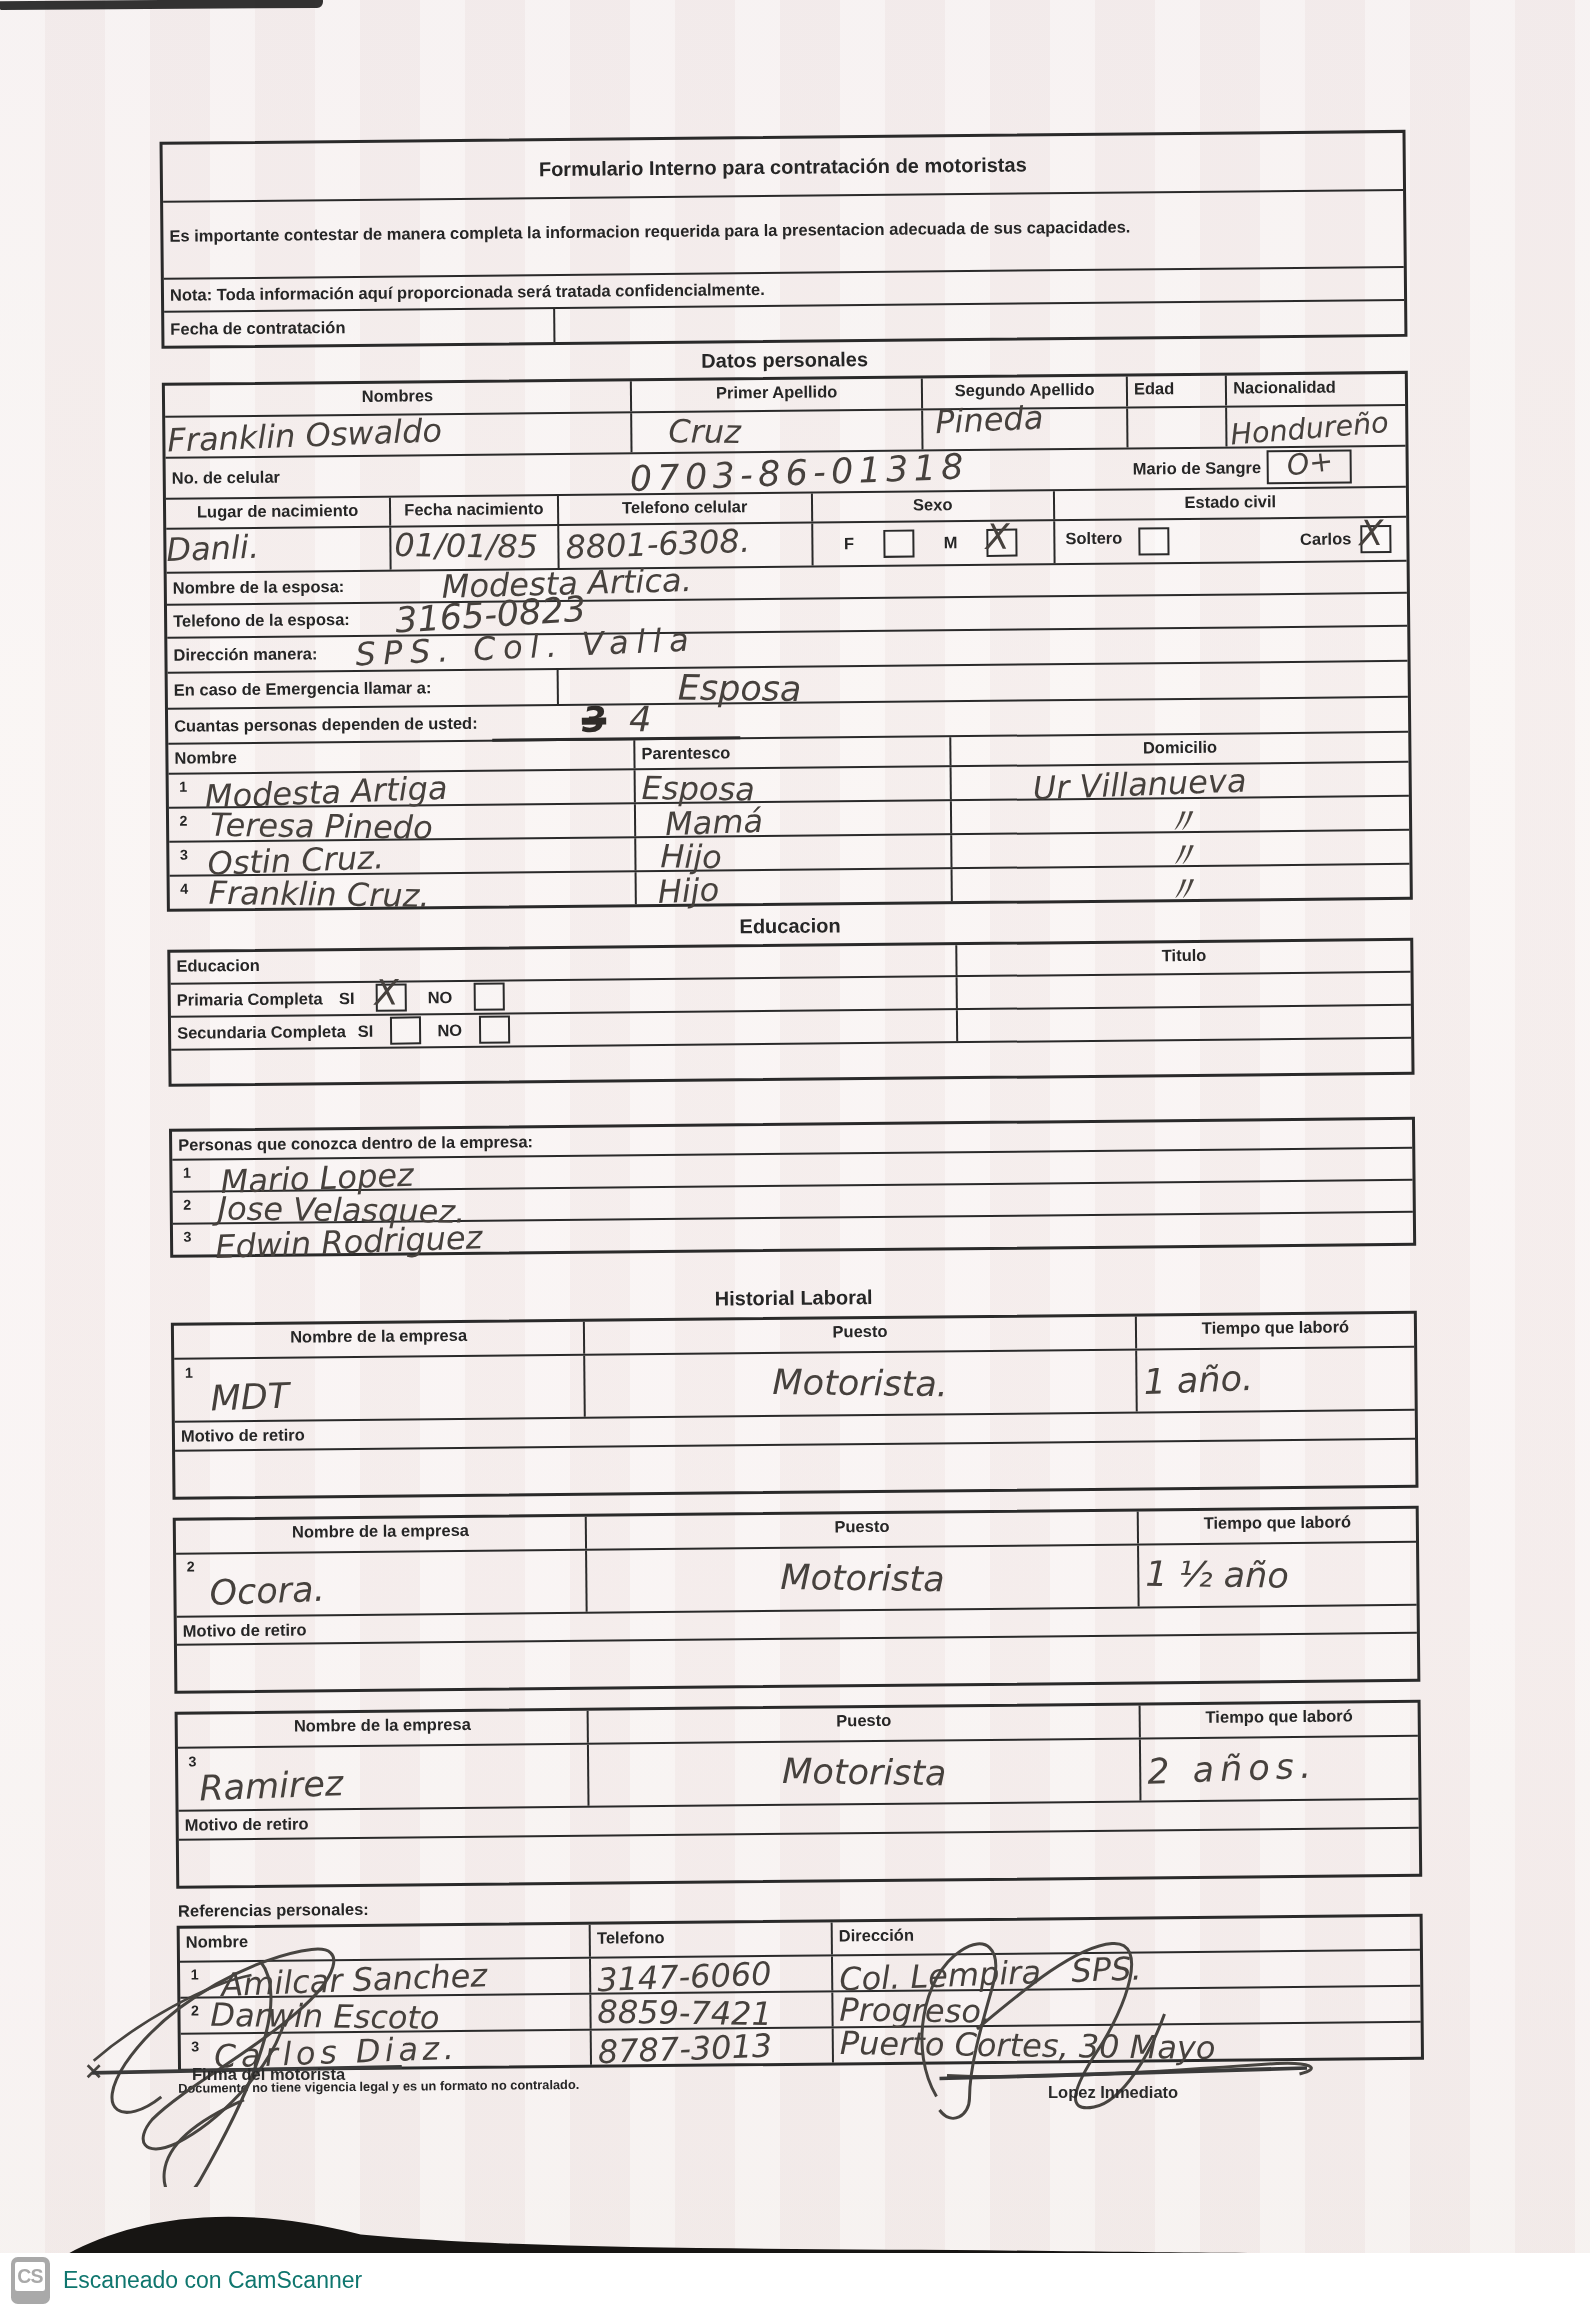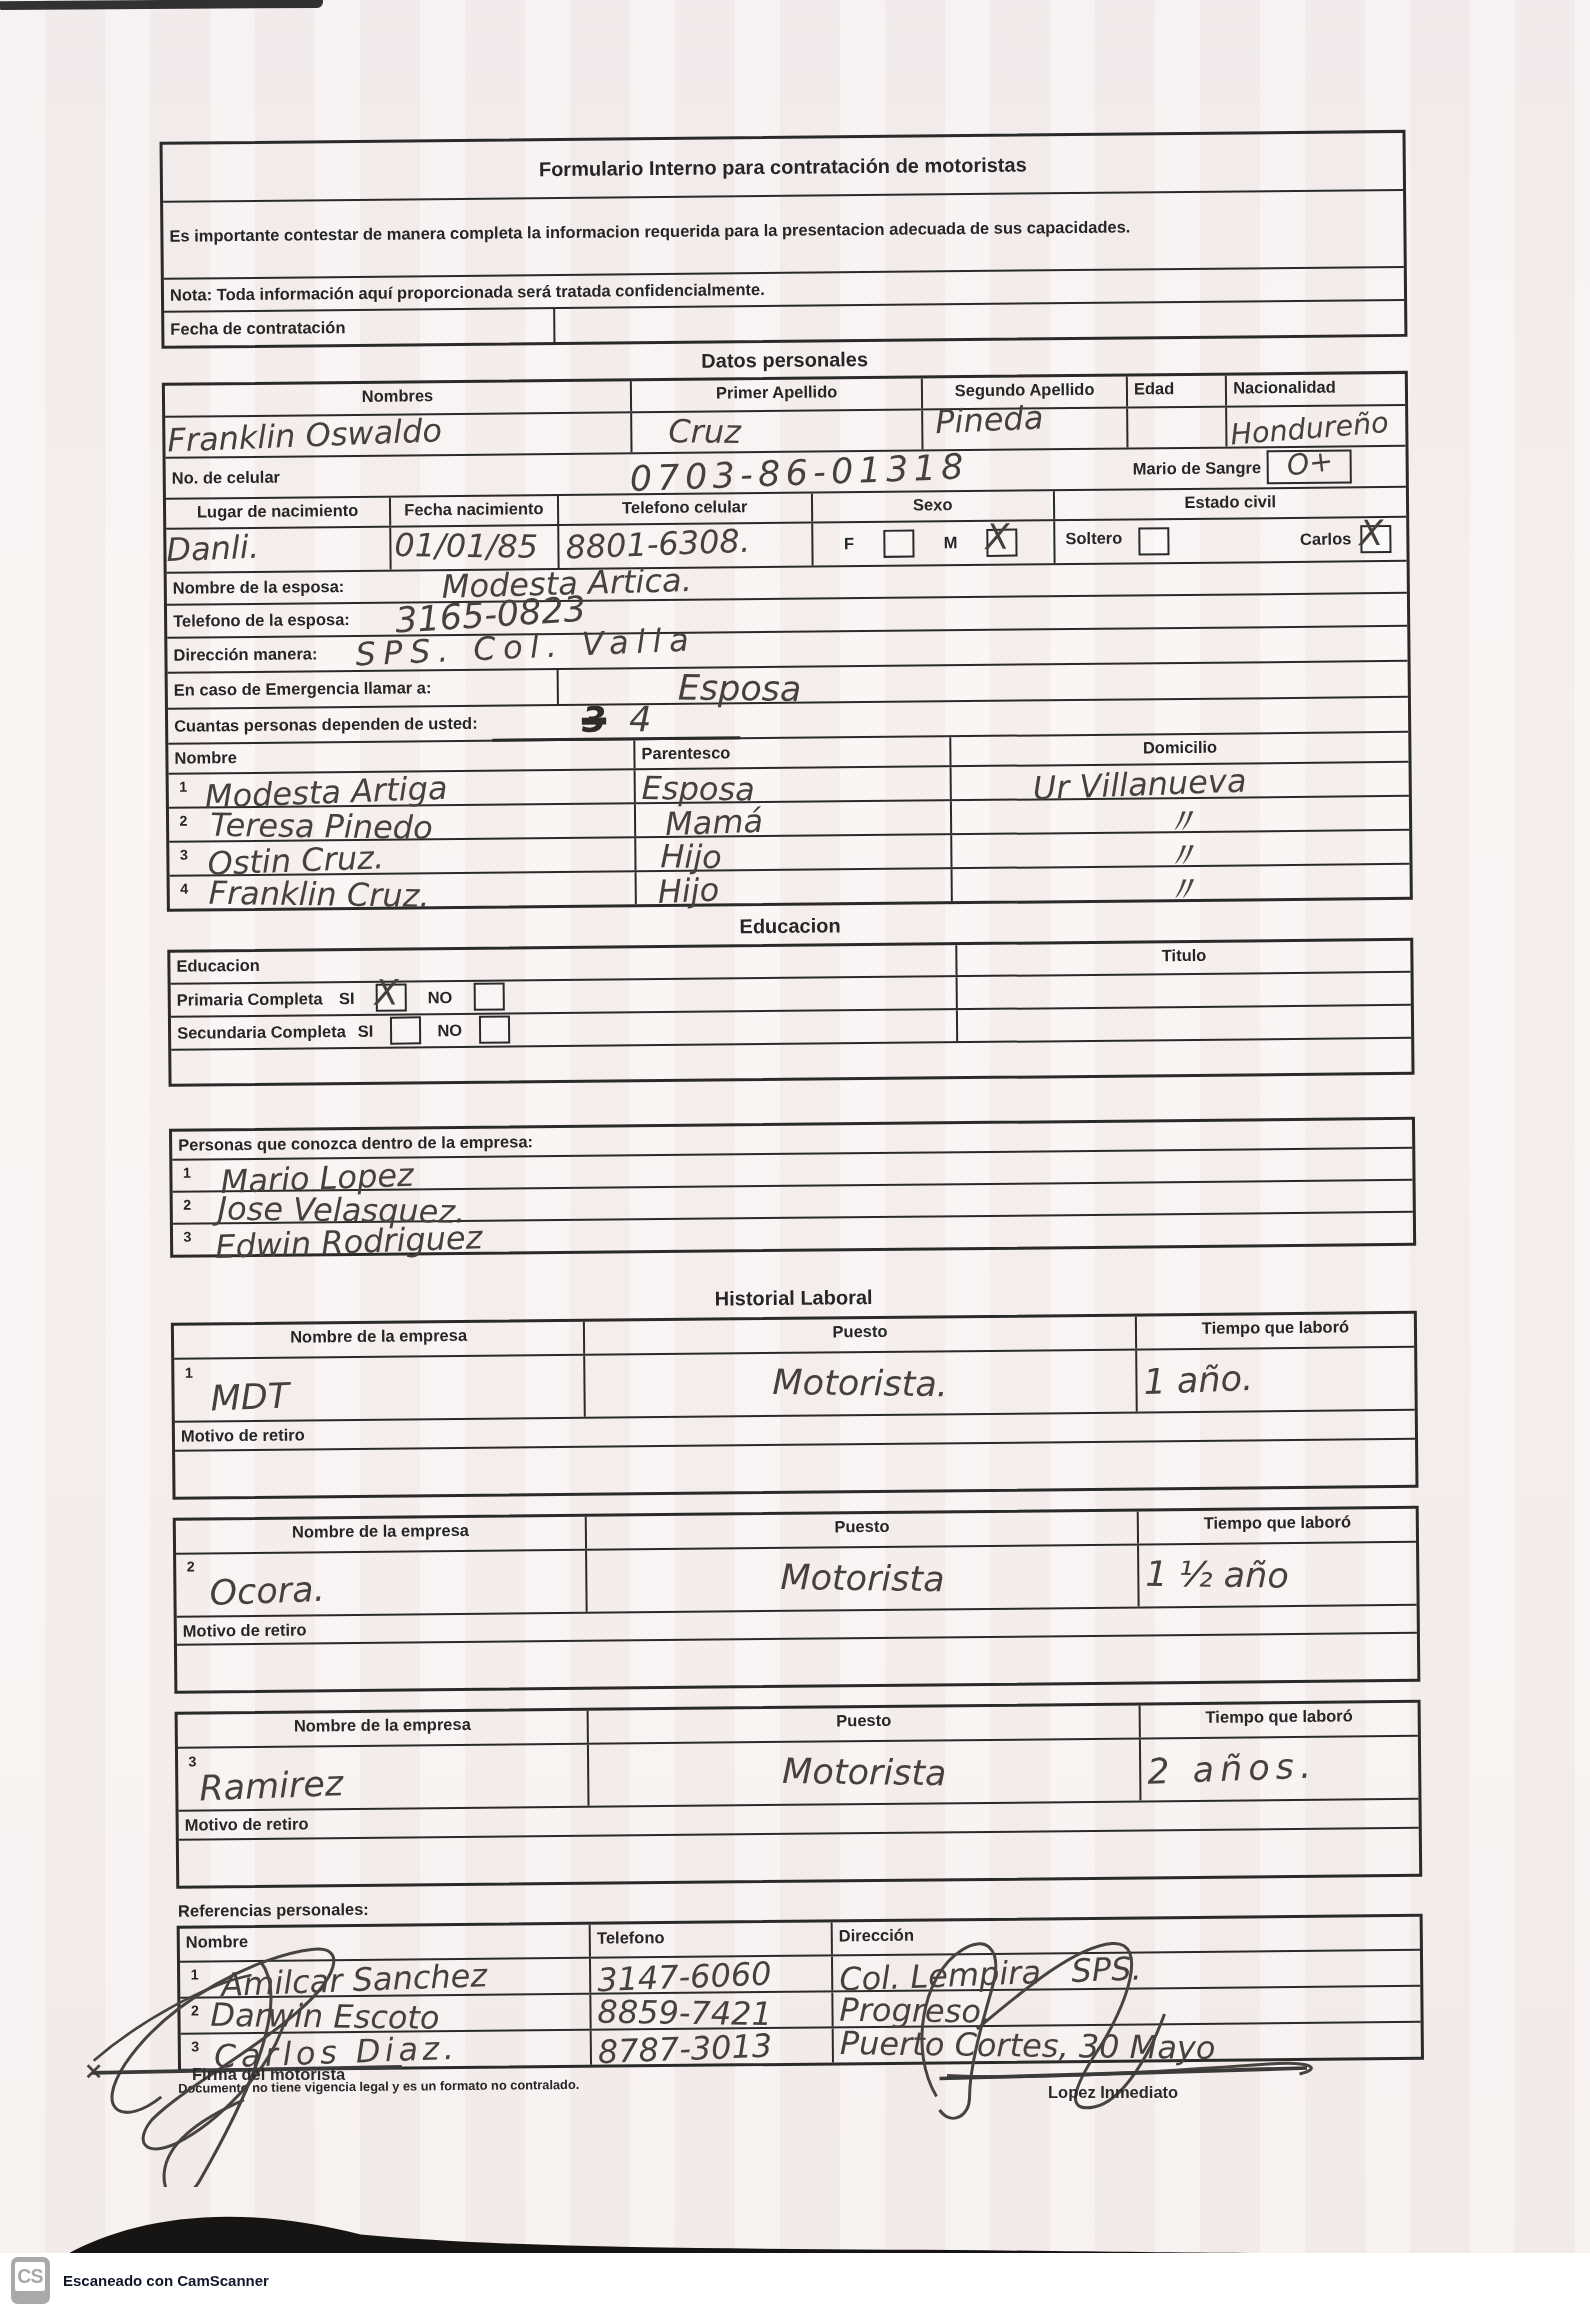--- a/index.html
+++ b/index.html
@@ -13,21 +13,21 @@
   
   .top-sliver{position:absolute;left:0;top:0;width:323px;height:9px;background:#1d1d1d;
     transform:rotate(-.4deg);border-radius:0 0 6px 1.5px;opacity:.9;}
   .bottom-shadow{position:absolute;left:0;top:2179px;width:1590px;height:75px;}
   .scan-strip{position:absolute;left:0;bottom:0;width:1590px;height:54px;background:#ffffff;
     display:flex;align-items:center;gap:13.5px;padding-left:10.5px;box-sizing:border-box;}
   .cs-badge{width:39px;height:47px;background:#a9a9a9;border-radius:6.8px;position:relative;
     display:flex;align-items:center;justify-content:center;}
   .cs-badge .inner{width:30px;height:28.6px;background:#ffffff;border-radius:2.3px;margin-top:-7.5px;
     display:flex;align-items:center;justify-content:center;font-weight:bold;font-size:19.5px;color:#a9a9a9;letter-spacing:-0.8px;}
-  .cs-text{color:#0f172a;font-size:15px;font-weight:700;}
+  .cs-text{color:#0f766e;font-size:23px;font-weight:400;}
   
   .sheet{position:absolute;left:167px;top:137px;width:1246px;transform:rotate(-.55deg);transform-origin:40% 40%;}
   .box{border:3px solid #2a2a2a;background:transparent;}
   .row{display:flex;align-items:stretch;box-sizing:border-box;}
   .bt{border-top:2.3px solid #2a2a2a;}
   .bl{border-left:2.3px solid #2a2a2a;}
   .br{border-right:2.3px solid #2a2a2a;}
   .cell{box-sizing:border-box;padding:3px 6px;position:relative;}
   .lbl{font-weight:bold;font-size:16.5px;line-height:1.25;}
   .lbl-c{font-weight:bold;font-size:16.5px;text-align:center;}

